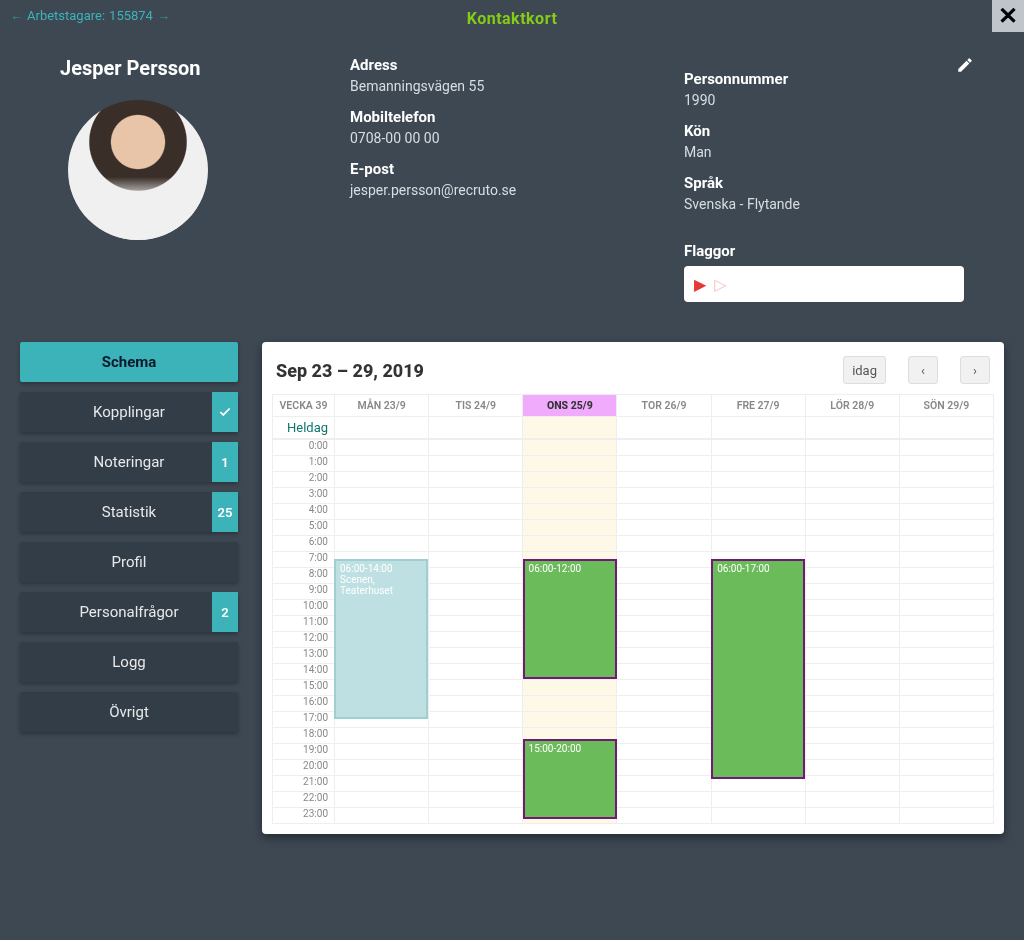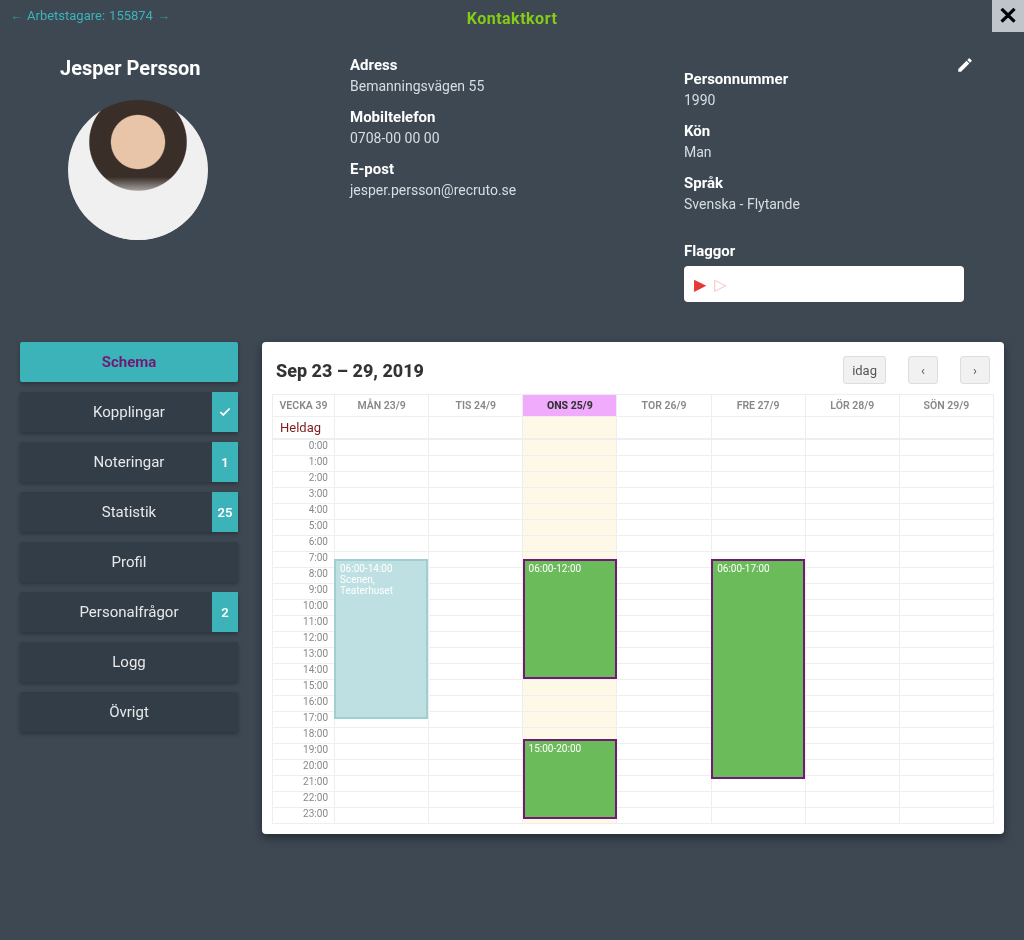--- a/index.html
+++ b/index.html
@@ -87,21 +87,21 @@
   .flag-outline { color: #f2c2c0; }
 
   .body-area { display: flex; padding: 0 20px 20px 20px; gap: 24px; align-items:flex-start; }
   .sidebar { width: 218px; display: flex; flex-direction: column; gap: 10px; }
   .nav-item {
     background: #333d47; height: 40px; border-radius: 2px;
     display: flex; align-items: center; justify-content: center;
     position: relative; color: #e8e8e8; font-size: 15px; cursor: pointer;
     box-shadow: 0 2px 4px rgba(0,0,0,.3);
   }
-  .nav-item.active { background: #3cb3b8; color: #701a75; font-weight: 700; }
+  .nav-item.active { background: #3cb3b8; color: #0f172a; font-weight: 700; }
   .nav-badge {
     position: absolute; right: 0; top: 0; bottom: 0; width: 26px;
     background: #3cb3b8; color: #fff; display: flex; align-items:center; justify-content:center;
     font-size: 13px; font-weight: 600;
   }
   .nav-badge.check svg { width:14px; height:14px; }
 
   .schedule-panel {
     background: #fff; border-radius: 4px; flex: 1;
     color: #333; padding: 14px 10px 10px 10px;
@@ -117,21 +117,21 @@
   }
   .cal-table { width:100%; border-collapse: collapse; table-layout: fixed; font-size:11px; }
   .cal-table th, .cal-table td { border:1px solid #eee; }
   .cal-table th {
     color:#888; font-weight:600; font-size:10.5px; padding:4px 0; text-transform:uppercase;
     background:#fff;
   }
   .cal-table th.today { background:#f0abfc; color:#333; font-weight:800;}
   .time-col { width:62px; }
   .time-cell { text-align:right; padding-right:6px; color:#888; font-size:10px; height:16px; vertical-align: top;}
-  .allday-label { text-align:left; padding:3px 7px; font-size:13px; color:#7f1d1d;}
+  .allday-label { text-align:left; padding:3px 14px; font-size:13px; color:#0f766e;}
   td.today { background:#fdf9e6; }
   .cal-body { position: relative; }
   .events-layer { position:absolute; left:62px; right:0; top:0; bottom:0; pointer-events:none;}
   .event {
     position:absolute; background:#6cbb5a; color:#fff; font-size:10px; padding:2px 4px;
     border:2px solid #701a75; overflow:hidden; pointer-events:auto; cursor:pointer;
   }
   .event.tentative { background:#bfe0e2; border-color:#9fcfd1; color:#fff;}
   .event small{display:block; font-size:10px; line-height:1.1;}
 </style>

